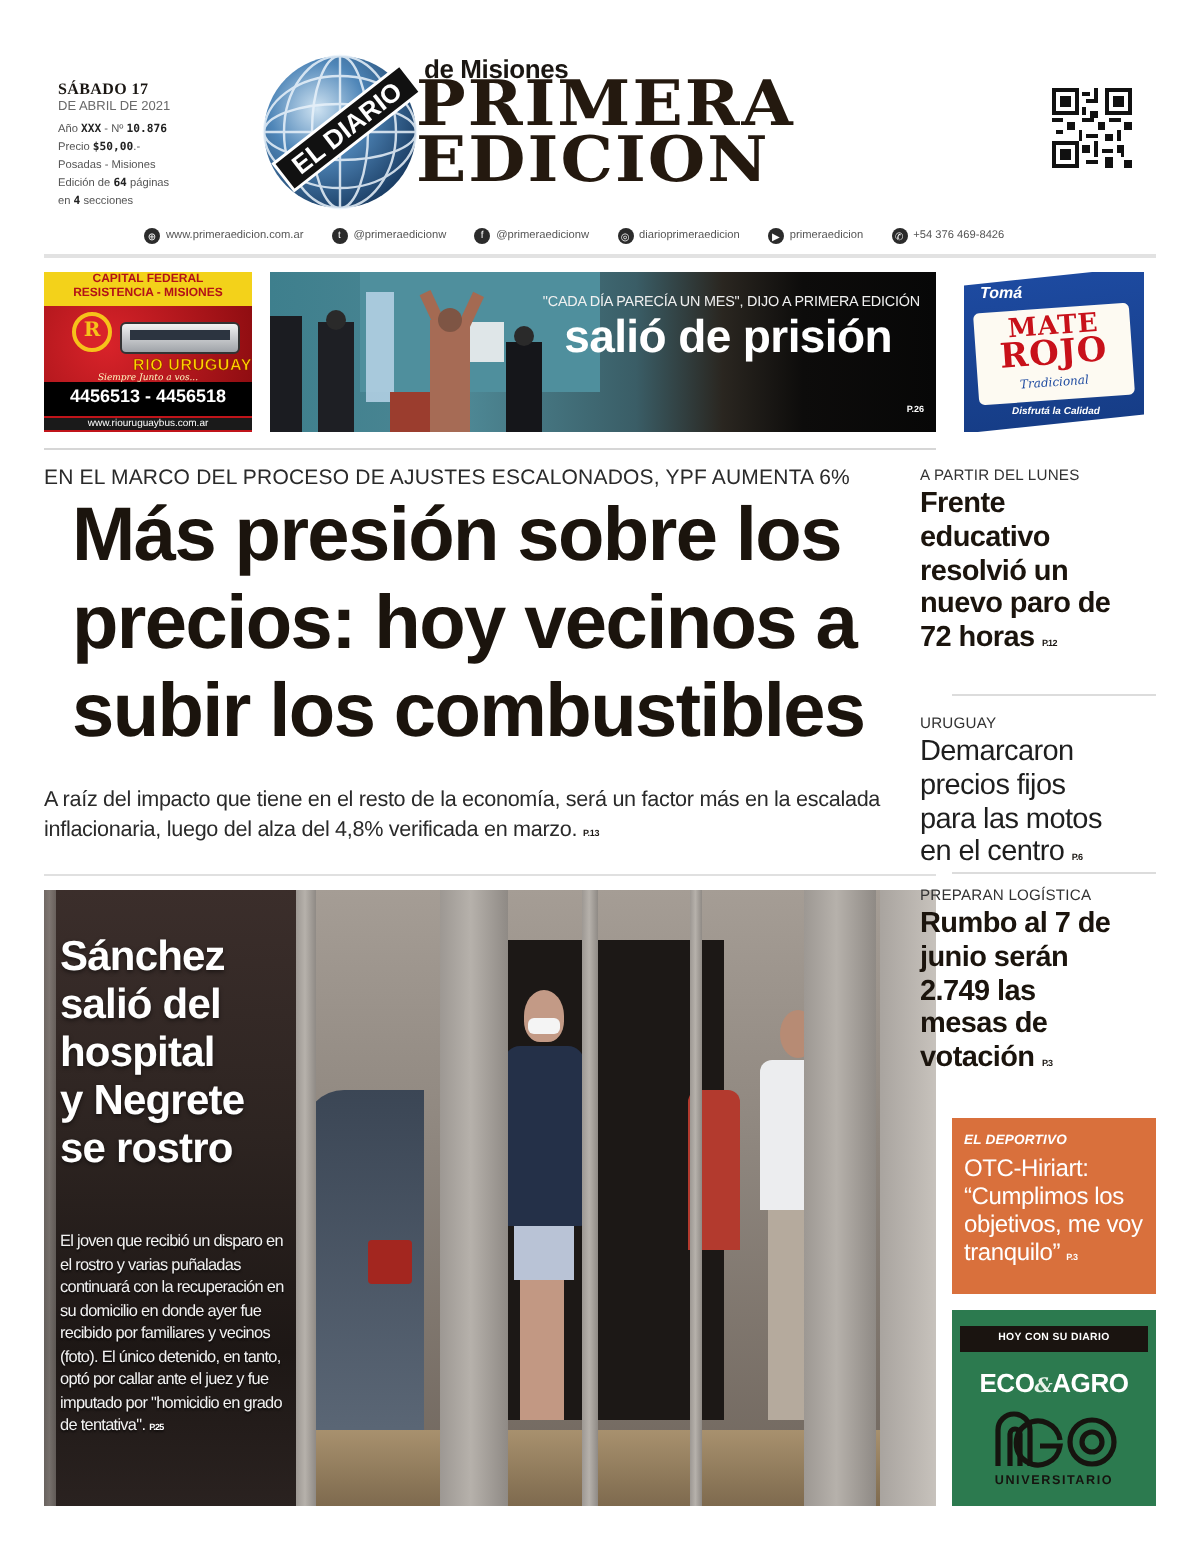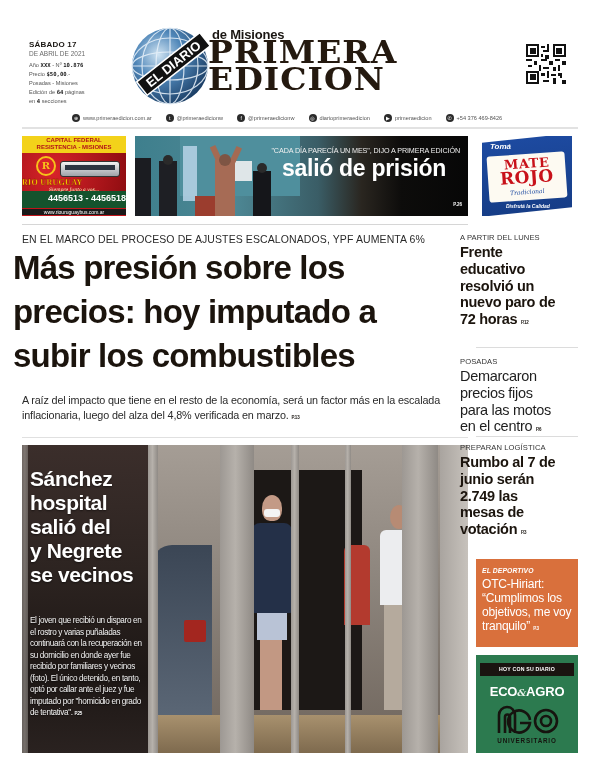--- a/index.html
+++ b/index.html
@@ -2,43 +2,43 @@
 <html><head>
 <meta charset="utf-8">
 <style>
   * { box-sizing: border-box; margin: 0; padding: 0; }
   html, body { width: 600px; height: 784px; background: #ffffff; overflow: hidden; }
   body { font-family: "Liberation Sans", sans-serif; color: #1a1612; position: relative; }
 
   
   .masthead { position: absolute; left: 0; top: 0; width: 600px; height: 108px; }
   .dateblock { position: absolute; left: 29px; top: 40px; width: 100px; line-height: 1.2; }
-  .date-day { font-size: 8px; font-weight: bold; color: #1a1612; letter-spacing: 0.2px; }
+  .date-day { font-size: 8px; font-weight: bold; color: #1a1612; letter-spacing: 0.2px; font-family: Liberation Serif, serif; }
   .date-full { font-size: 6.5px; color: #6a6a6a; margin-bottom: 4px; }
   .meta-line { font-size: 5.6px; color: #555; line-height: 9px; }
   .meta-line b { color: #222; font-family: "DejaVu Sans Mono", monospace; font-size: 5.6px; }
 
   .globe { position: absolute; left: 128px; top: 22px; width: 84px; height: 84px; }
   .logo-sub { position: absolute; left: 212px; top: 27px; font-size: 13px; font-weight: bold; color: #1a1612; letter-spacing: -0.2px; }
   .logo-title { position: absolute; left: 208px; top: 38px; font-family: "DejaVu Serif", serif; font-weight: bold; color: #24190f;
                 font-size: 33px; line-height: 29px; letter-spacing: 1px; transform: scaleY(0.95); transform-origin: top left; }
   .qr { position: absolute; left: 526px; top: 44px; width: 40px; height: 40px; }
 
   .social { position: absolute; left: 72px; top: 113px; width: 480px; height: 10px; display: flex; align-items: center; font-size: 5.6px; color: #555; }
   .social-item { display: flex; align-items: center; margin-right: 14px; white-space: nowrap; }
   .social-icon { width: 8px; height: 8px; border-radius: 50%; background: #2b2b2b; margin-right: 3px; display: inline-flex; align-items: center; justify-content: center; color: #fff; font-size: 5px; }
   .rule { position: absolute; height: 2px; background: #e2e2e2; }
 
   
   .ad-bus { position: absolute; left: 22px; top: 136px; width: 104px; height: 80px; overflow: hidden; background: #c0141a; }
   .ad-bus .top { background: #f3d21a; color: #b31217; font-size: 6px; font-weight: bold; text-align: center; line-height: 7px; padding-top: 1px; height: 17px; }
   .ad-bus .mid { height: 38px; position: relative; background: radial-gradient(circle at 30% 50%, #d9232a, #8f0d11); }
-  .ad-bus .brand { position: absolute; left: 0; right: 0; top: 25px; text-align: left; font-size: 8px; font-weight: bold; color: #ffd400; letter-spacing: 0.3px; font-family: Liberation Serif, serif; -webkit-text-stroke: 0.3px #8a1a00; }
+  .ad-bus .brand { position: absolute; left: 0; right: 0; top: 25px; text-align: right; font-size: 8px; font-weight: bold; color: #ffd400; letter-spacing: 0.3px; -webkit-text-stroke: 0.3px #8a1a00; }
   .ad-bus .tag { position: absolute; left: 0; right: 0; top: 34px; text-align: center; font-family: "DejaVu Serif", serif; font-style: italic; font-size: 4.5px; color: #fff7c0; }
-  .ad-bus .phone { background: #14532d; color: #fff; font-size: 9px; font-weight: bold; text-align: right; height: 17px; line-height: 14px; }
+  .ad-bus .phone { background: #000000; color: #fff; font-size: 9px; font-weight: bold; text-align: center; height: 17px; line-height: 14px; }
   .ad-bus .url { background: #1a1a1a; color: #fff; font-size: 5px; text-align: center; position: absolute; bottom: 1px; left: 0; right: 0; }
   .ad-bus .logo-r { position: absolute; left: 14px; top: 3px; width: 20px; height: 20px; border-radius: 50%; border: 2px solid #f6c21a; background: #d9232a; color: #f6c21a; font-size: 10px; font-weight: bold; text-align: center; line-height: 16px; font-family: "DejaVu Serif", serif; }
   .ad-bus .bus { position: absolute; left: 38px; top: 8px; width: 60px; height: 16px; border-radius: 3px; background: linear-gradient(#f2f2f2, #9fa3a8); border: 1px solid #333; }
   .ad-bus .bus::before { content: ""; position: absolute; left: 4px; right: 4px; top: 3px; height: 5px; background: #2c3440; }
 
   .promo-kattz { position: absolute; left: 135px; top: 136px; width: 333px; height: 80px; overflow: hidden;
                  background: linear-gradient(90deg, #3e7f8d 0%, #4d8794 30%, #3a5d66 55%, #2a2620 68%, #0d0c0b 80%, #070707 100%); }
   .kattz-scene { position: absolute; left: 0; top: 0; width: 200px; height: 80px; }
   .kattz-kicker { position: absolute; right: 8px; top: 10px; font-size: 7.2px; color: #f0f0f0; letter-spacing: -0.1px; }
   .kattz-title { position: absolute; right: 22px; top: 20px; text-align: right; font-size: 23px; font-weight: bold; color: #ffffff; line-height: 25px; letter-spacing: -0.3px; }
@@ -49,21 +49,21 @@
   .ad-mate .card { position: absolute; left: 12px; top: 18px; width: 78px; height: 46px; background: #fdfaf2; border-radius: 3px; transform: rotate(-4deg); }
   .ad-mate .toma { position: absolute; left: 14px; top: 6px; color: #fff; font-style: italic; font-weight: bold; font-size: 8px; }
   .ad-mate .w1, .ad-mate .w2 { position: absolute; font-family: "DejaVu Serif", serif; font-weight: bold; color: #c8111a; letter-spacing: 0.5px; transform: rotate(-4deg); }
   .ad-mate .w1 { left: 28px; top: 20px; font-size: 13px; }
   .ad-mate .w2 { left: 24px; top: 31px; font-size: 17px; }
   .ad-mate .trad { position: absolute; left: 34px; top: 52px; font-family: "DejaVu Serif", serif; font-style: italic; font-size: 6px; color: #1d4aa0; transform: rotate(-4deg); }
   .ad-mate .foot { position: absolute; left: 30px; top: 67px; color: #fff; font-size: 5px; font-style: italic; font-weight: bold; }
 
   
   .kicker-main { position: absolute; left: 22px; top: 233px; font-size: 10.5px; color: #2a2a2a; letter-spacing: 0.1px; }
-  .headline { position: absolute; left: 13px; top: 246px; width: 450px; font-size: 33px; font-weight: bold; line-height: 44px; color: #1b140d; letter-spacing: -0.8px; }
+  .headline { position: absolute; left: 36px; top: 246px; width: 450px; font-size: 38px; font-weight: bold; line-height: 44px; color: #1b140d; letter-spacing: -0.8px; }
   .deck { position: absolute; left: 22px; top: 393px; width: 448px; font-size: 10.8px; line-height: 14.5px; color: #2a2a2a; letter-spacing: -0.15px; }
   .page-ref { font-size: 4.5px; font-weight: bold; color: #1a1612; }
 
   
   .photo-story { position: absolute; left: 22px; top: 445px; width: 446px; height: 308px; overflow: hidden; background: #8e8a86; }
   .photo-left { position: absolute; left: 0; top: 0; width: 130px; height: 308px; background: linear-gradient(180deg, #3b2e2b 0%, #2d2421 40%, #1d1715 75%, #2a2220 100%); }
   .photo-wall { position: absolute; left: 130px; top: 0; width: 316px; height: 308px; background: linear-gradient(180deg, #a59d95 0%, #8f877f 40%, #6f655c 100%); }
   .photo-door { position: absolute; left: 210px; top: 25px; width: 130px; height: 240px; background: #1c1816; }
   .photo-car { position: absolute; left: 130px; top: 100px; width: 60px; height: 180px; background: linear-gradient(180deg, #3b4655, #5c6877); border-radius: 20px 0 0 0; }
   .car-light { position: absolute; left: 162px; top: 175px; width: 22px; height: 22px; background: #a3261f; border-radius: 2px; }
@@ -261,21 +261,21 @@
   <div class="w1">MATE</div>
   <div class="w2">ROJO</div>
   <div class="trad">Tradicional</div>
   <div class="foot">Disfrutá la Calidad</div>
 </div>
 <div class="rule" style="left:22px; top:224px; width:446px; height:1px; background:#d6d6d6;"></div>
 
 <div class="kicker-main">EN EL MARCO DEL PROCESO DE AJUSTES ESCALONADOS, YPF AUMENTA 6%</div>
 <h1 class="headline">
   <div>Más presión sobre los</div>
-  <div>precios: hoy imputado a</div>
+  <div>precios: hoy vecinos a</div>
   <div>subir los combustibles</div>
 </h1>
 <p class="deck"><span>A raíz del impacto que tiene en el resto de la economía, será un factor más en la escalada inflacionaria, luego del alza del 4,8% verificada en marzo.</span> <span class="page-ref">P.13</span></p>
 <div class="rule" style="left:22px; top:437px; width:446px; height:1px; background:#e0e0e0;"></div>
 
 <div class="photo-story">
   <div class="photo-left"></div>
   <div class="photo-wall"></div>
   <div class="photo-door"></div>
   <div class="photo-car"></div>
@@ -293,36 +293,36 @@
   <div class="bar" style="left:0; width:6px; opacity:0.55;"></div>
   <div class="bar" style="left:126px; width:10px;"></div>
   <div class="bar" style="left:198px; width:34px;"></div>
   <div class="bar" style="left:269px; width:8px;"></div>
   <div class="bar" style="left:323px; width:6px;"></div>
   <div class="bar" style="left:380px; width:36px;"></div>
   <div class="bar" style="left:418px; width:28px; background:linear-gradient(90deg,#a9a49f,#c7c2bc);"></div>
 
   <h2 class="story-title">
     <div>Sánchez</div>
+    <div>salió del</div>
     <div>hospital</div>
-    <div>salió del</div>
     <div>y Negrete</div>
-    <div>se vecinos</div>
+    <div>se rostro</div>
   </h2>
   <p class="story-body"><span>El joven que recibió un disparo en el rostro y varias puñaladas continuará con la recuperación en su domicilio en donde ayer fue recibido por familiares y vecinos (foto). El único detenido, en tanto, optó por callar ante el juez y fue imputado por "homicidio en grado de tentativa".</span> <span class="page-ref">P.25</span></p>
 </div>
 
 <div class="side s1">
   <div class="side-kicker">A PARTIR DEL LUNES</div>
   <div class="side-title bold"><span>Frente educativo resolvió un nuevo paro de 72 horas</span> <span class="page-ref">P.12</span></div>
 </div>
 <div class="side-rule" style="top:347px;"></div>
 
 <div class="side s2">
-  <div class="side-kicker">POSADAS</div>
+  <div class="side-kicker">URUGUAY</div>
   <div class="side-title reg"><span>Demarcaron precios fijos para las motos en el centro</span> <span class="page-ref">P.6</span></div>
 </div>
 <div class="side-rule" style="top:436px;"></div>
 
 <div class="side s3">
   <div class="side-kicker">PREPARAN LOGÍSTICA</div>
   <div class="side-title bold"><span>Rumbo al 7 de junio serán 2.749 las mesas de votación</span> <span class="page-ref">P.3</span></div>
 </div>
 
 <div class="deportivo">

